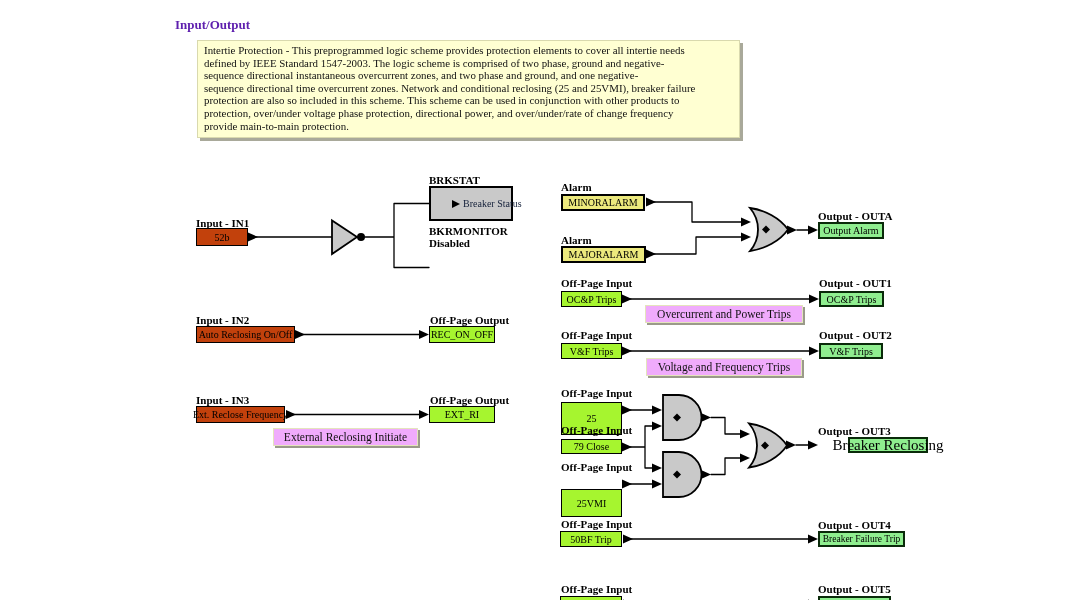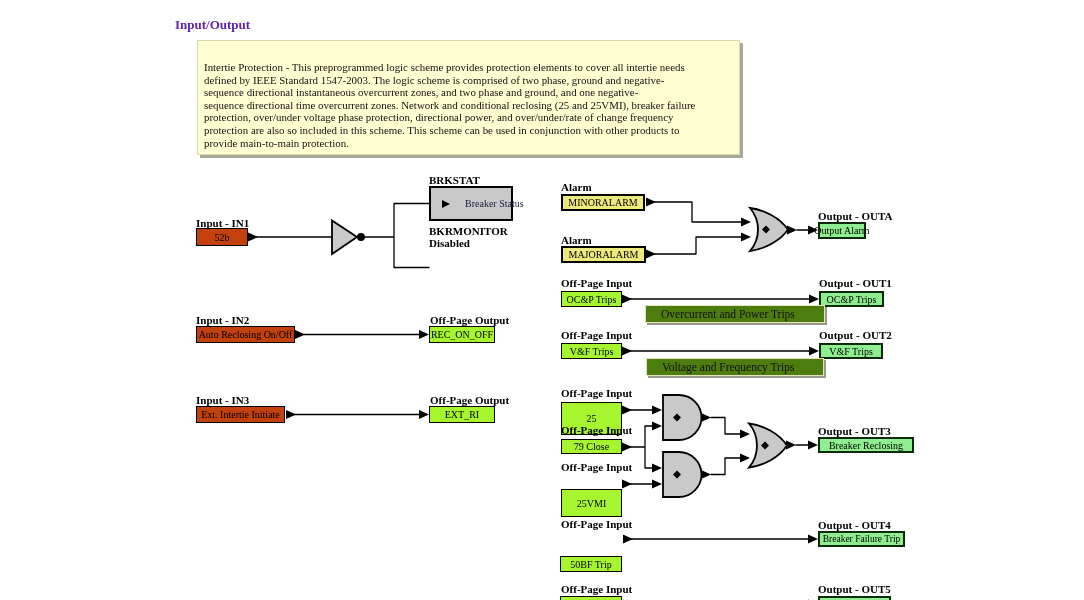--- a/index.html
+++ b/index.html
@@ -1,34 +1,34 @@
 <!DOCTYPE html>
 <html><head>
 <meta charset="utf-8">
 <style>
   html,body{margin:0;padding:0;background:#fff;}
   #stage{position:relative;width:1084px;height:600px;background:#ffffff;
          font-family:Liberation Serif, serif;overflow:hidden;color:#000;margin-top:16px;}
   .title{position:absolute;left:175px;top:1px;font-size:13px;font-weight:bold;color:#5e1fae;}
   .desc{position:absolute;left:197px;top:24px;width:543px;background:#ffffd2;
-        border:1px solid #d9d9ae;box-shadow:3px 3px 0 #a9a99a;padding:20px 5px 5px 6px;box-sizing:border-box;}
+        border:1px solid #d9d9ae;box-shadow:3px 3px 0 #a9a99a;padding:3px 5px 5px 6px;box-sizing:border-box;}
   .dl{font-size:10.9px;line-height:12.6px;color:#111;white-space:nowrap;}
   .lbl{position:absolute;font-weight:bold;font-size:11px;line-height:12px;white-space:nowrap;color:#000;}
   .box{position:absolute;display:flex;align-items:center;justify-content:center;
        font-size:10px;line-height:11px;white-space:nowrap;box-sizing:border-box;color:#000;}
   .in-box{background:#c2410c;border:1.5px solid #000;}
   .op-box{background:#a6f52f;border:1.5px solid #000;}
   .out-box{background:#8fee8f;border:2px solid #0a2a0a;}
   .alarm-box{background:#ece97d;border:2px solid #000;}
   .logic-box{background:#c9c9c9;border:2px solid #000;justify-content:flex-start;
-             padding-left:11px;gap:15px;font-size:10px;color:#14203a;}
+             padding-left:21px;gap:3px;font-size:10px;color:#14203a;}
   .tri{width:0;height:0;border-top:4.5px solid transparent;border-bottom:4.5px solid transparent;
        border-left:8px solid #000;flex:none;}
-  .note{position:absolute;background:#4d7c0f;border:1px solid #e4e4bc;box-shadow:2px 2px 0 #9a9a8a;
-        font-size:11.5px;line-height:14px;text-align:left;padding:1px 15px;white-space:nowrap;color:#111;}
+  .note{position:absolute;background:#f0abfc;border:1px solid #e4e4bc;box-shadow:2px 2px 0 #9a9a8a;
+        font-size:11.5px;line-height:14px;text-align:center;padding:1px 4px;white-space:nowrap;color:#111;}
   svg{position:absolute;left:0;top:0;}
   .wire{fill:none;stroke:#000;stroke-width:1.3;stroke-linejoin:round;stroke-linecap:round;}
   .ah{fill:#000;stroke:none;}
   .gate{fill:#c9c9c9;stroke:#000;stroke-width:1.8;}
   .dm{fill:#000;}
 </style>
 </head>
 <body>
 
 <div id="stage">
@@ -108,22 +108,22 @@
     <polygon class="dm" points="765,425.5 769,429.5 765,433.5 761,429.5"></polygon>
   </svg>
 
   <div class="title">Input/Output</div>
 
   <div class="desc">
     <div class="dl">Intertie Protection - This preprogrammed logic scheme provides protection elements to cover all intertie needs</div>
     <div class="dl">defined by IEEE Standard 1547-2003. The logic scheme is comprised of two phase, ground and negative-</div>
     <div class="dl">sequence directional instantaneous overcurrent zones, and two phase and ground, and one negative-</div>
     <div class="dl">sequence directional time overcurrent zones. Network and conditional reclosing (25 and 25VMI), breaker failure</div>
+    <div class="dl">protection are also so included in this scheme. This scheme can be used in conjunction with other products to</div>
     <div class="dl">protection, over/under voltage phase protection, directional power, and over/under/rate of change frequency</div>
-    <div class="dl">protection are also so included in this scheme. This scheme can be used in conjunction with other products to</div>
     <div class="dl">provide main-to-main protection.</div>
   </div>
 
   <div class="lbl" style="left:196px;top:201px">Input - IN1</div>
   <div class="box in-box" style="left:196px;top:212px;width:52px;height:18px">52b</div>
 
   <div class="lbl" style="left:429px;top:158px">BRKSTAT</div>
   <div class="box logic-box" style="left:429px;top:170px;width:84px;height:35px">
     <span class="tri"></span>
     <span>Breaker Status</span>
@@ -131,54 +131,55 @@
 
   <div class="lbl" style="left:429px;top:209px">BKRMONITOR</div>
   <div class="lbl" style="left:429px;top:221px">Disabled</div>
 
   <div class="lbl" style="left:196px;top:298px">Input - IN2</div>
   <div class="box in-box" style="left:196px;top:310px;width:99px;height:17px">Auto Reclosing On/Off</div>
   <div class="lbl" style="left:430px;top:298px">Off-Page Output</div>
   <div class="box op-box" style="left:429px;top:310px;width:66px;height:17px">REC_ON_OFF</div>
 
   <div class="lbl" style="left:196px;top:378px">Input - IN3</div>
-  <div class="box in-box" style="left:196px;top:390px;width:89px;height:17px">Ext. Intertie Initiate</div>
+  <div class="box in-box" style="left:196px;top:390px;width:89px;height:17px">Ext. Reclose Frequency</div>
   <div class="lbl" style="left:430px;top:378px">Off-Page Output</div>
   <div class="box op-box" style="left:429px;top:390px;width:66px;height:17px">EXT_RI</div>
+  <div class="note" style="left:273px;top:412px;width:135px">External Reclosing Initiate</div>
 
   <div class="lbl" style="left:561px;top:165px">Alarm</div>
   <div class="box alarm-box" style="left:561px;top:178px;width:84px;height:17px">MINORALARM</div>
   <div class="lbl" style="left:561px;top:218px">Alarm</div>
   <div class="box alarm-box" style="left:561px;top:230px;width:85px;height:17px">MAJORALARM</div>
   <div class="lbl" style="left:818px;top:194px">Output - OUTA</div>
-  <div class="box out-box" style="left:818px;top:206px;width:48px;height:17px">Output Alarm</div>
+  <div class="box out-box" style="left:818px;top:206px;width:66px;height:17px">Output Alarm</div>
 
   <div class="lbl" style="left:561px;top:261px">Off-Page Input</div>
   <div class="box op-box" style="left:561px;top:275px;width:61px;height:16px">OC&amp;P Trips</div>
   <div class="lbl" style="left:819px;top:261px">Output - OUT1</div>
   <div class="box out-box" style="left:819px;top:275px;width:65px;height:16px">OC&amp;P Trips</div>
   <div class="note" style="left:645px;top:289px;width:148px">Overcurrent and Power Trips</div>
 
   <div class="lbl" style="left:561px;top:313px">Off-Page Input</div>
   <div class="box op-box" style="left:561px;top:327px;width:61px;height:16px">V&amp;F Trips</div>
   <div class="lbl" style="left:819px;top:313px">Output - OUT2</div>
   <div class="box out-box" style="left:819px;top:327px;width:64px;height:16px">V&amp;F Trips</div>
   <div class="note" style="left:646px;top:342px;width:146px">Voltage and Frequency Trips</div>
 
   <div class="lbl" style="left:561px;top:371px">Off-Page Input</div>
   <div class="box op-box" style="left:561px;top:386px;width:61px;height:33px">25</div>
   <div class="lbl" style="left:561px;top:408px">Off-Page Input</div>
   <div class="box op-box" style="left:561px;top:423px;width:61px;height:15px">79 Close</div>
   <div class="lbl" style="left:561px;top:445px">Off-Page Input</div>
   <div class="box op-box" style="left:561px;top:473px;width:61px;height:28px">25VMI</div>
   <div class="lbl" style="left:818px;top:409px">Output - OUT3</div>
-  <div class="box out-box" style="left:818px;top:421px;width:96px;height:16px;font-size:10px">Breaker Reclosing</div>
+  <div class="box out-box" style="left:848px;top:421px;width:80px;height:16px;font-size:15px">Breaker Reclosing</div>
 
   <div class="lbl" style="left:561px;top:502px">Off-Page Input</div>
-  <div class="box op-box" style="left:560px;top:540px;width:62px;height:16px">50BF Trip</div>
+  <div class="box op-box" style="left:560px;top:515px;width:62px;height:16px">50BF Trip</div>
   <div class="lbl" style="left:818px;top:503px">Output - OUT4</div>
   <div class="box out-box" style="left:818px;top:515px;width:87px;height:16px;font-size:9.5px">Breaker Failure Trip</div>
 
   <div class="lbl" style="left:561px;top:567px">Off-Page Input</div>
   <div class="box op-box" style="left:560px;top:580px;width:62px;height:16px">50BF Retrip</div>
   <div class="lbl" style="left:818px;top:567px">Output - OUT5</div>
   <div class="box out-box" style="left:818px;top:580px;width:73px;height:16px">Breaker Re-Trip</div>
 
 </div>
 

